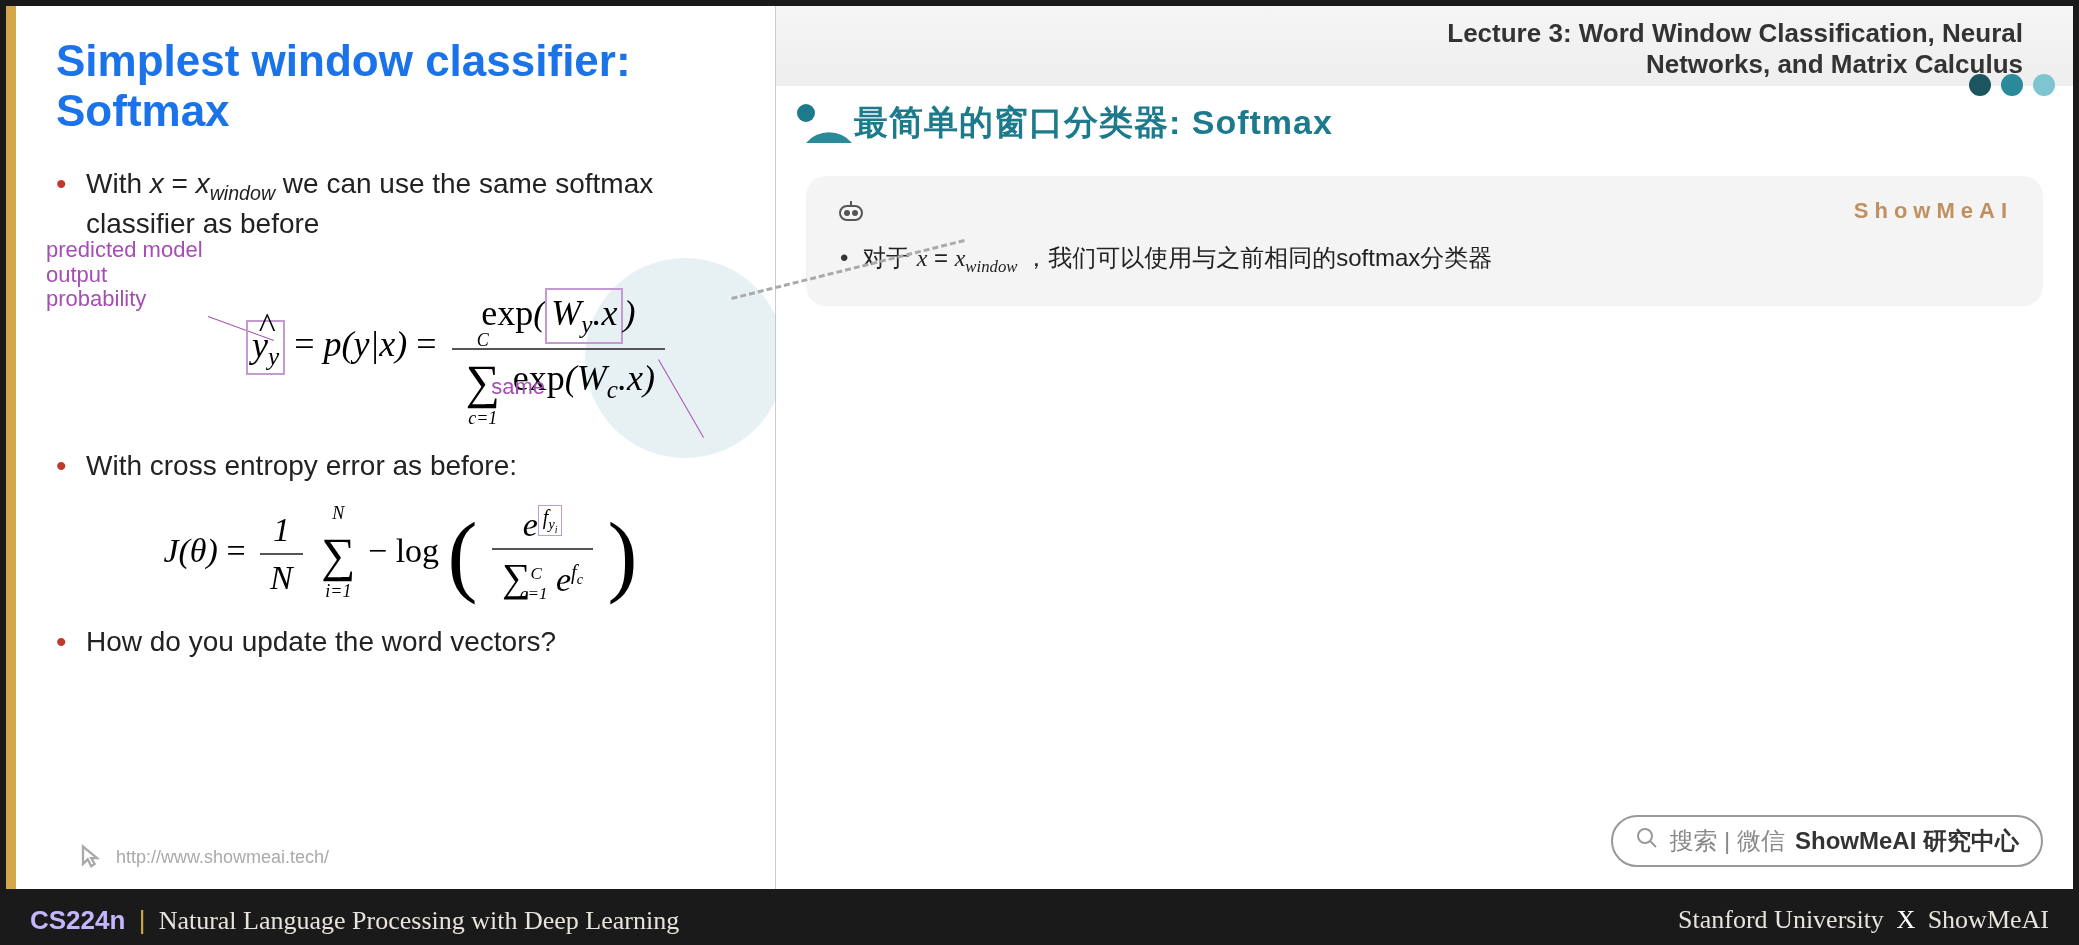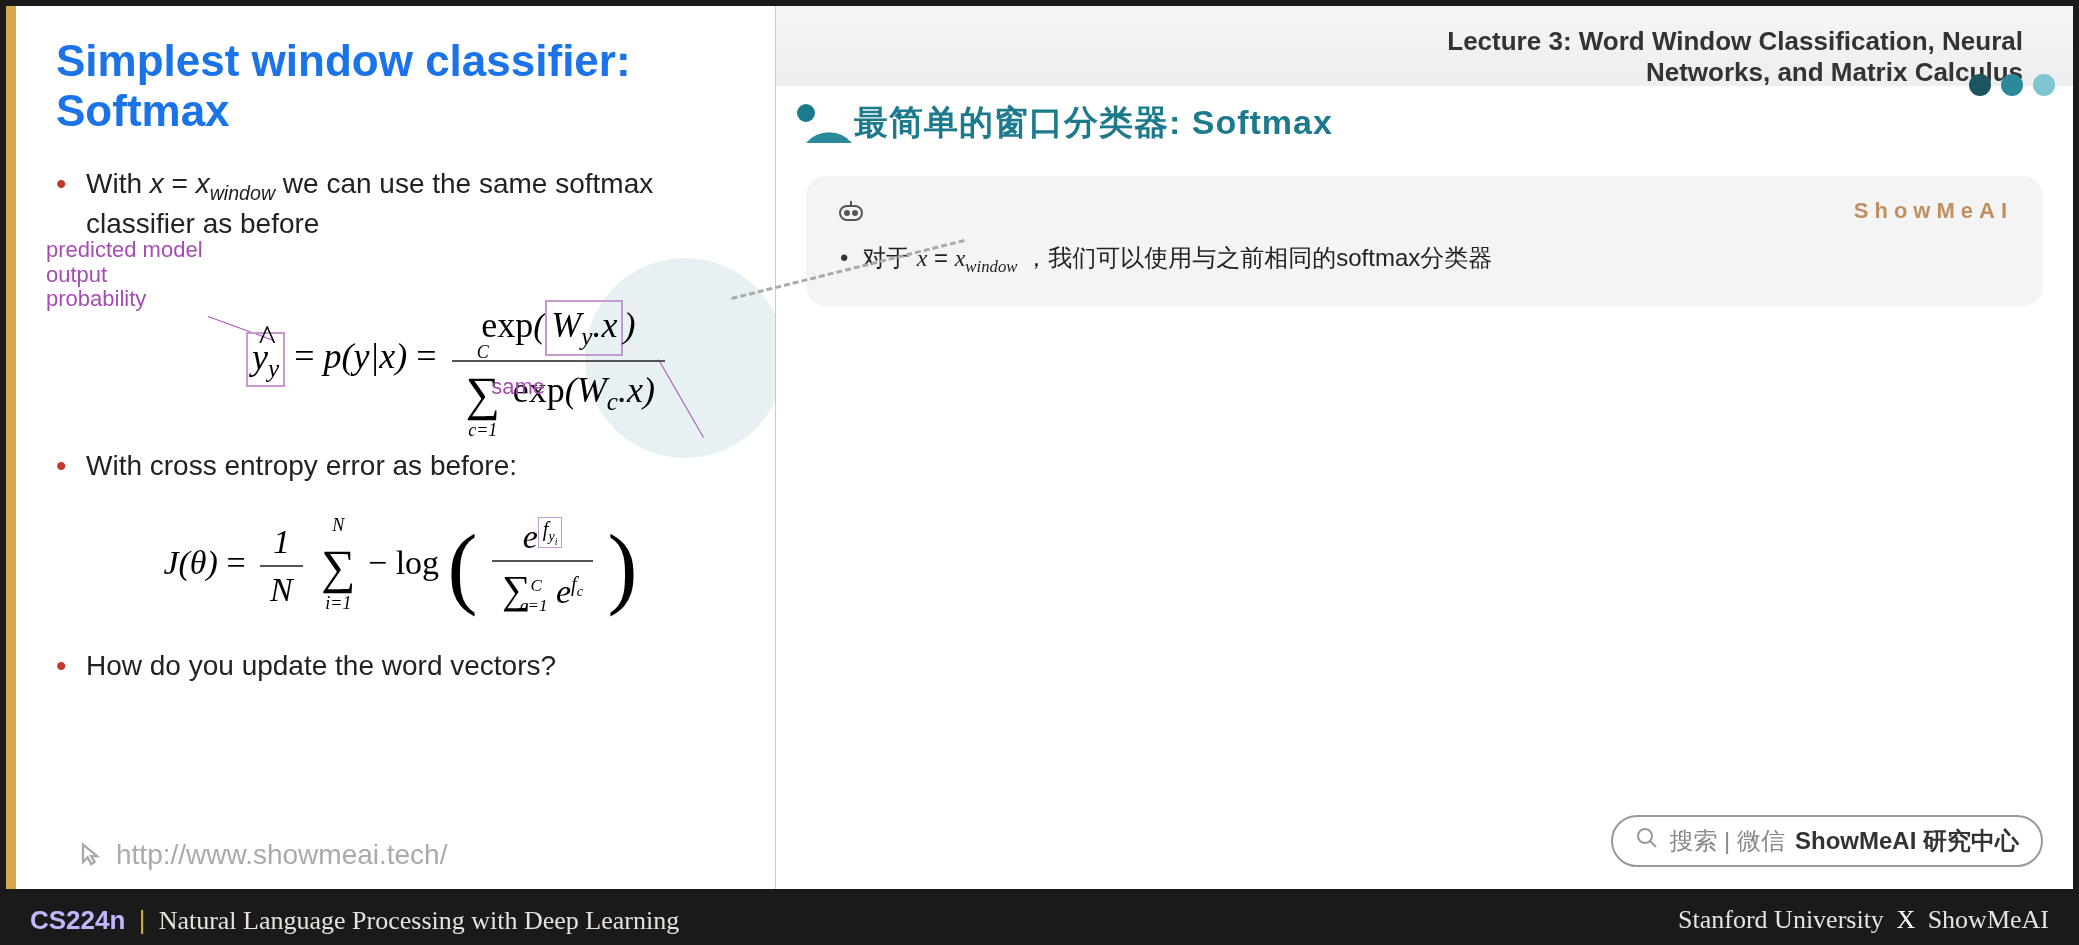--- a/index.html
+++ b/index.html
@@ -73,21 +73,21 @@
   font-family: "Cambria Math", "Times New Roman", serif;
   font-size: 36px;
   font-style: italic;
 }
 .formula1 .hat { position: relative; }
 .formula1 .hat::before { content: "^"; position: absolute; top: -20px; left: 6px; }
 .frac {
   display: inline-block;
   text-align: center;
   vertical-align: middle;
-  margin: 12px 6px;
+  margin: 0 6px;
 }
 .frac .num {
   display: block;
   border-bottom: 2px solid #555;
   padding: 0 10px 4px 10px;
 }
 .frac .den {
   display: block;
   padding: 4px 10px 0 10px;
 }
@@ -118,40 +118,40 @@
   position: relative;
   margin: 0 4px;
 }
 .sum-top { position: absolute; top: -24px; left: 50%; transform: translateX(-50%); font-size: 18px; font-style: italic; }
 .sum-bot { position: absolute; bottom: -20px; left: 50%; transform: translateX(-50%); font-size: 18px; font-style: italic; white-space: nowrap; }
 .url-line {
   position: absolute;
   bottom: 18px;
   left: 60px;
   color: #aaa;
-  font-size: 28px;
+  font-size: 18px;
   display: flex;
   align-items: center;
   gap: 12px;
 }
 .cursor-icon {
   width: 28px; height: 28px;
   display: inline-block;
 }
 .cursor-icon svg { width: 100%; height: 100%; }
 .right-panel {
   flex: 1;
   background: #fff;
   position: relative;
   padding: 0;
 }
 .lecture-header {
   background: linear-gradient(#f5f5f5, #eee);
   height: 80px;
-  padding: 20px 50px;
+  padding: 12px 50px;
   text-align: right;
   font-size: 26px;
   font-weight: bold;
   color: #333;
   position: relative;
 }
 .header-dots {
   position: absolute;
   right: 18px;
   bottom: -10px;

